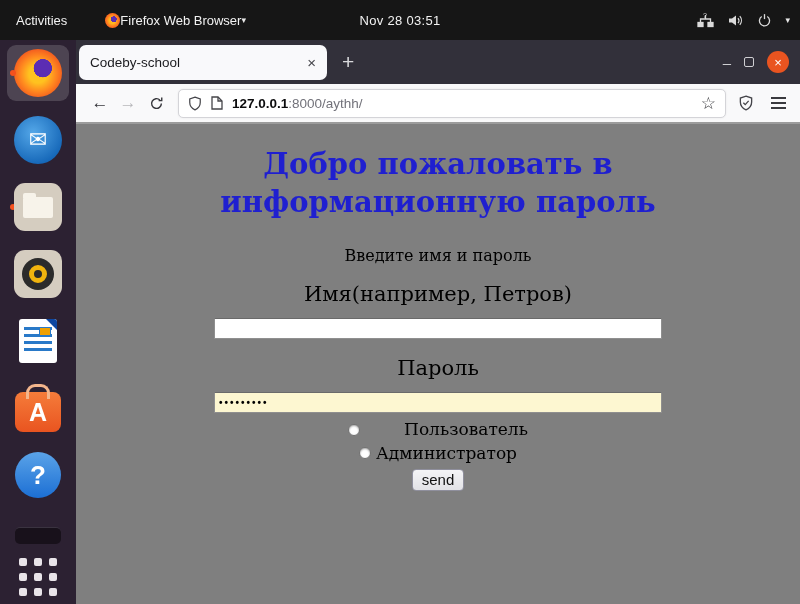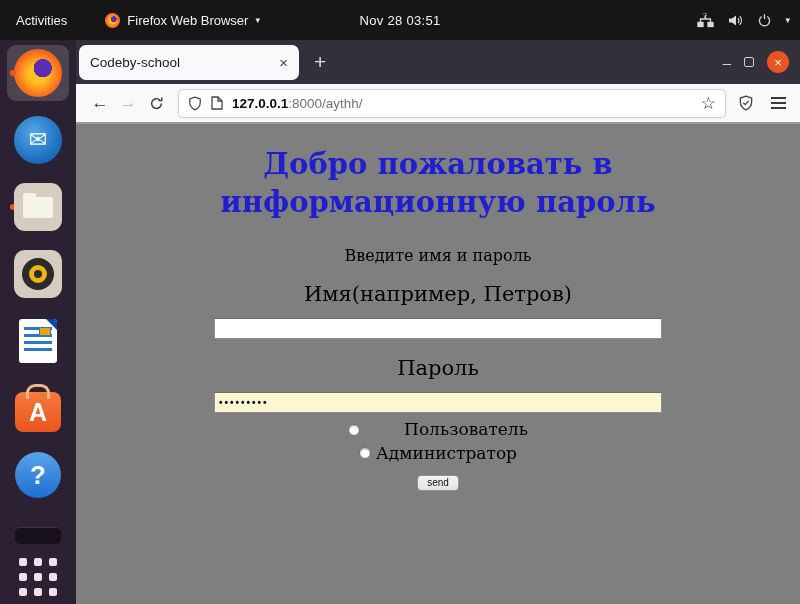--- a/index.html
+++ b/index.html
@@ -2,21 +2,21 @@
 <html><head>
 <meta charset="utf-8">
 <style>
   * { box-sizing: border-box; margin: 0; padding: 0; }
   html,body { width:800px; height:604px; overflow:hidden; }
   body { font-family:"Liberation Sans", sans-serif; background:#d7d7da; }
 
   
   .topbar { height:40px; background:#161616; color:#f2f2f2; display:flex; align-items:center; position:relative; font-size:13px; }
   .activities { margin-left:16px; }
-  .appmenu { margin-left:38px; display:flex; align-items:center; gap:7px; }
+  .appmenu { margin-left:38px; display:flex; align-items:center; }
   .ff-mini { width:15px; height:15px; border-radius:50%;
     background: radial-gradient(circle at 58% 42%, #5b2db3 0 24%, transparent 25%),
                 radial-gradient(circle at 50% 50%, #ffb81f 0 30%, #ff7a1f 55%, #e8401f 100%); }
   .caret-down { font-size:9px; color:#e8e8e8; }
   .clock { position:absolute; left:50%; transform:translateX(-50%); letter-spacing:.3px; }
   .tray { margin-left:auto; margin-right:10px; display:flex; align-items:center; gap:13px; }
   .tray svg { display:block; }
 
   
   .main { display:flex; height:570px; }
@@ -45,21 +45,21 @@
   .help-circle { width:46px; height:46px; border-radius:50%; background:linear-gradient(#5aa3e8,#1c6fd4); display:flex; align-items:center; justify-content:center; color:#fff; font-size:26px; font-weight:bold; }
   .dark-partial { width:46px; height:17px; background:#18111b; border-radius:5px; border-top:1px solid #3a3340; margin-bottom:14px; }
   .spacer { flex:1; }
   .appgrid { display:grid; grid-template-columns:repeat(3,8px); gap:7px; margin-bottom:14px; }
   .appgrid .dot { width:8px; height:8px; border-radius:2px; background:#e9e4e9; }
 
   
   .window { flex:1; display:flex; flex-direction:column; }
 
   .tabbar { height:44px; background:#32303a; display:flex; align-items:center; }
-  .tab { margin-left:3px; width:220px; height:35px; background:#f9f9fb; border-radius:7px; display:flex; align-items:center; padding:0 11px; font-size:13.5px; color:#1b1b1f; }
+  .tab { margin-left:3px; width:248px; height:35px; background:#f9f9fb; border-radius:7px; display:flex; align-items:center; padding:0 11px; font-size:13.5px; color:#1b1b1f; }
   .tab-close { margin-left:auto; color:#47474c; font-size:15px; line-height:1; }
   .newtab { color:#d9d9dc; font-size:21px; font-weight:300; margin-left:15px; }
   .wincontrols { margin-left:auto; display:flex; align-items:center; gap:13px; margin-right:11px; }
   .win-min { color:#cfcfd2; font-size:15px; line-height:1; }
   .win-restore { width:10px; height:10px; border:1.5px solid #cfcfd2; border-radius:2px; }
   .win-close { width:22px; height:22px; border-radius:50%; background:#e95420; color:#fff; display:flex; align-items:center; justify-content:center; font-size:13px; line-height:1; }
 
   .navbar { height:40px; background:#f9f9fa; border-bottom:2px solid #9c9c9c; display:flex; align-items:center; padding:0 10px; }
   .navbtn { width:28px; text-align:center; font-size:17px; color:#35353a; }
   .navbtn.disabled { color:#b7b7ba; }
@@ -76,21 +76,21 @@
   
   .page { flex:1; background:#7f7f7f; text-align:center; font-family:"DejaVu Serif","Liberation Serif",serif; color:#000; overflow:hidden; }
   .heading { font-size:29px; font-weight:bold; color:#1f1fd0; max-width:620px; margin:22px auto 0; line-height:1.3; }
   .instruction { margin-top:25px; font-size:16px; }
   .field-label { margin-top:17px; font-size:21px; }
   .txt-input { display:block; margin:12px auto 0; width:448px; height:21px; border:1px solid #8f8f8f; border-top-color:#6a6a6a; background:#fff; font-size:12px; padding:0 4px; }
   .txt-input.password { background:#fdf7d1; font-size:10px; font-weight:bold; letter-spacing:2px; color:#000; }
   .radio-row { margin-top:5px; font-size:17px; display:flex; align-items:center; justify-content:center; gap:5px; line-height:1.1; }
   .radio-row.first { margin-top:7px;gap:44px; }
   .radio-dot { width:12px; height:12px; border-radius:50%; background:#fff; border:1px solid #6f6f6f; box-shadow:inset 0 1px 2px rgba(0,0,0,.35); flex:none; }
-  .send-btn { margin-top:12px; font-family:"Liberation Sans",sans-serif; font-size:10px; color:#111; background:linear-gradient(#f4f4f6,#e2e2e6); border:1px solid #8f8f9d; border-radius:4px; padding:1px 9px 2px; }
+  .send-btn { margin-top:6px; font-family:"Liberation Sans",sans-serif; font-size:15px; color:#111; background:linear-gradient(#f4f4f6,#e2e2e6); border:1px solid #8f8f9d; border-radius:4px; padding:1px 9px 2px; }
 
   .bottom-strip { height:6px; background:#d7d7da; width:800px; }
 </style>
 </head>
 <body>
 
 <div class="topbar">
   <span class="activities">Activities</span>
   <span class="appmenu">
     <span class="ff-mini"></span>

